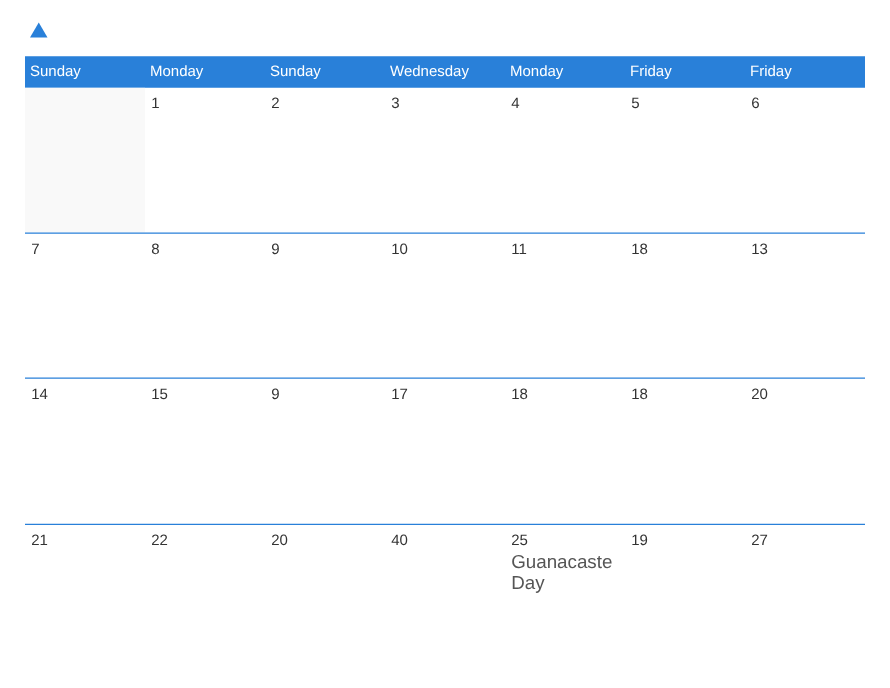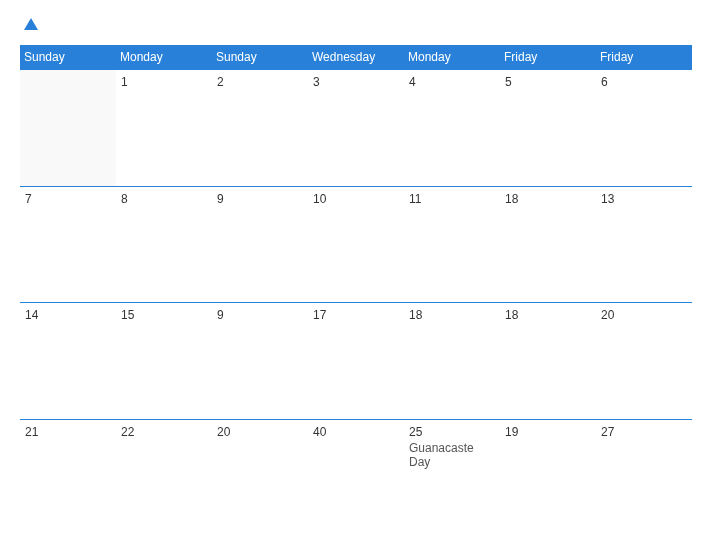--- a/index.html
+++ b/index.html
@@ -92,21 +92,21 @@
       border-left: none;
     }
     tbody td .day-num {
       display: block;
       font-size: 12px;
       color: #333;
       margin-bottom: 2px;
     }
     tbody td .event {
       display: block;
-      font-size: 12px;
+      font-size: 15px;
       color: #555;
       margin-top: 2px;
     }
     .empty {
       background: #f9f9f9;
     }
   </style>
 </head>
 <body>
 

